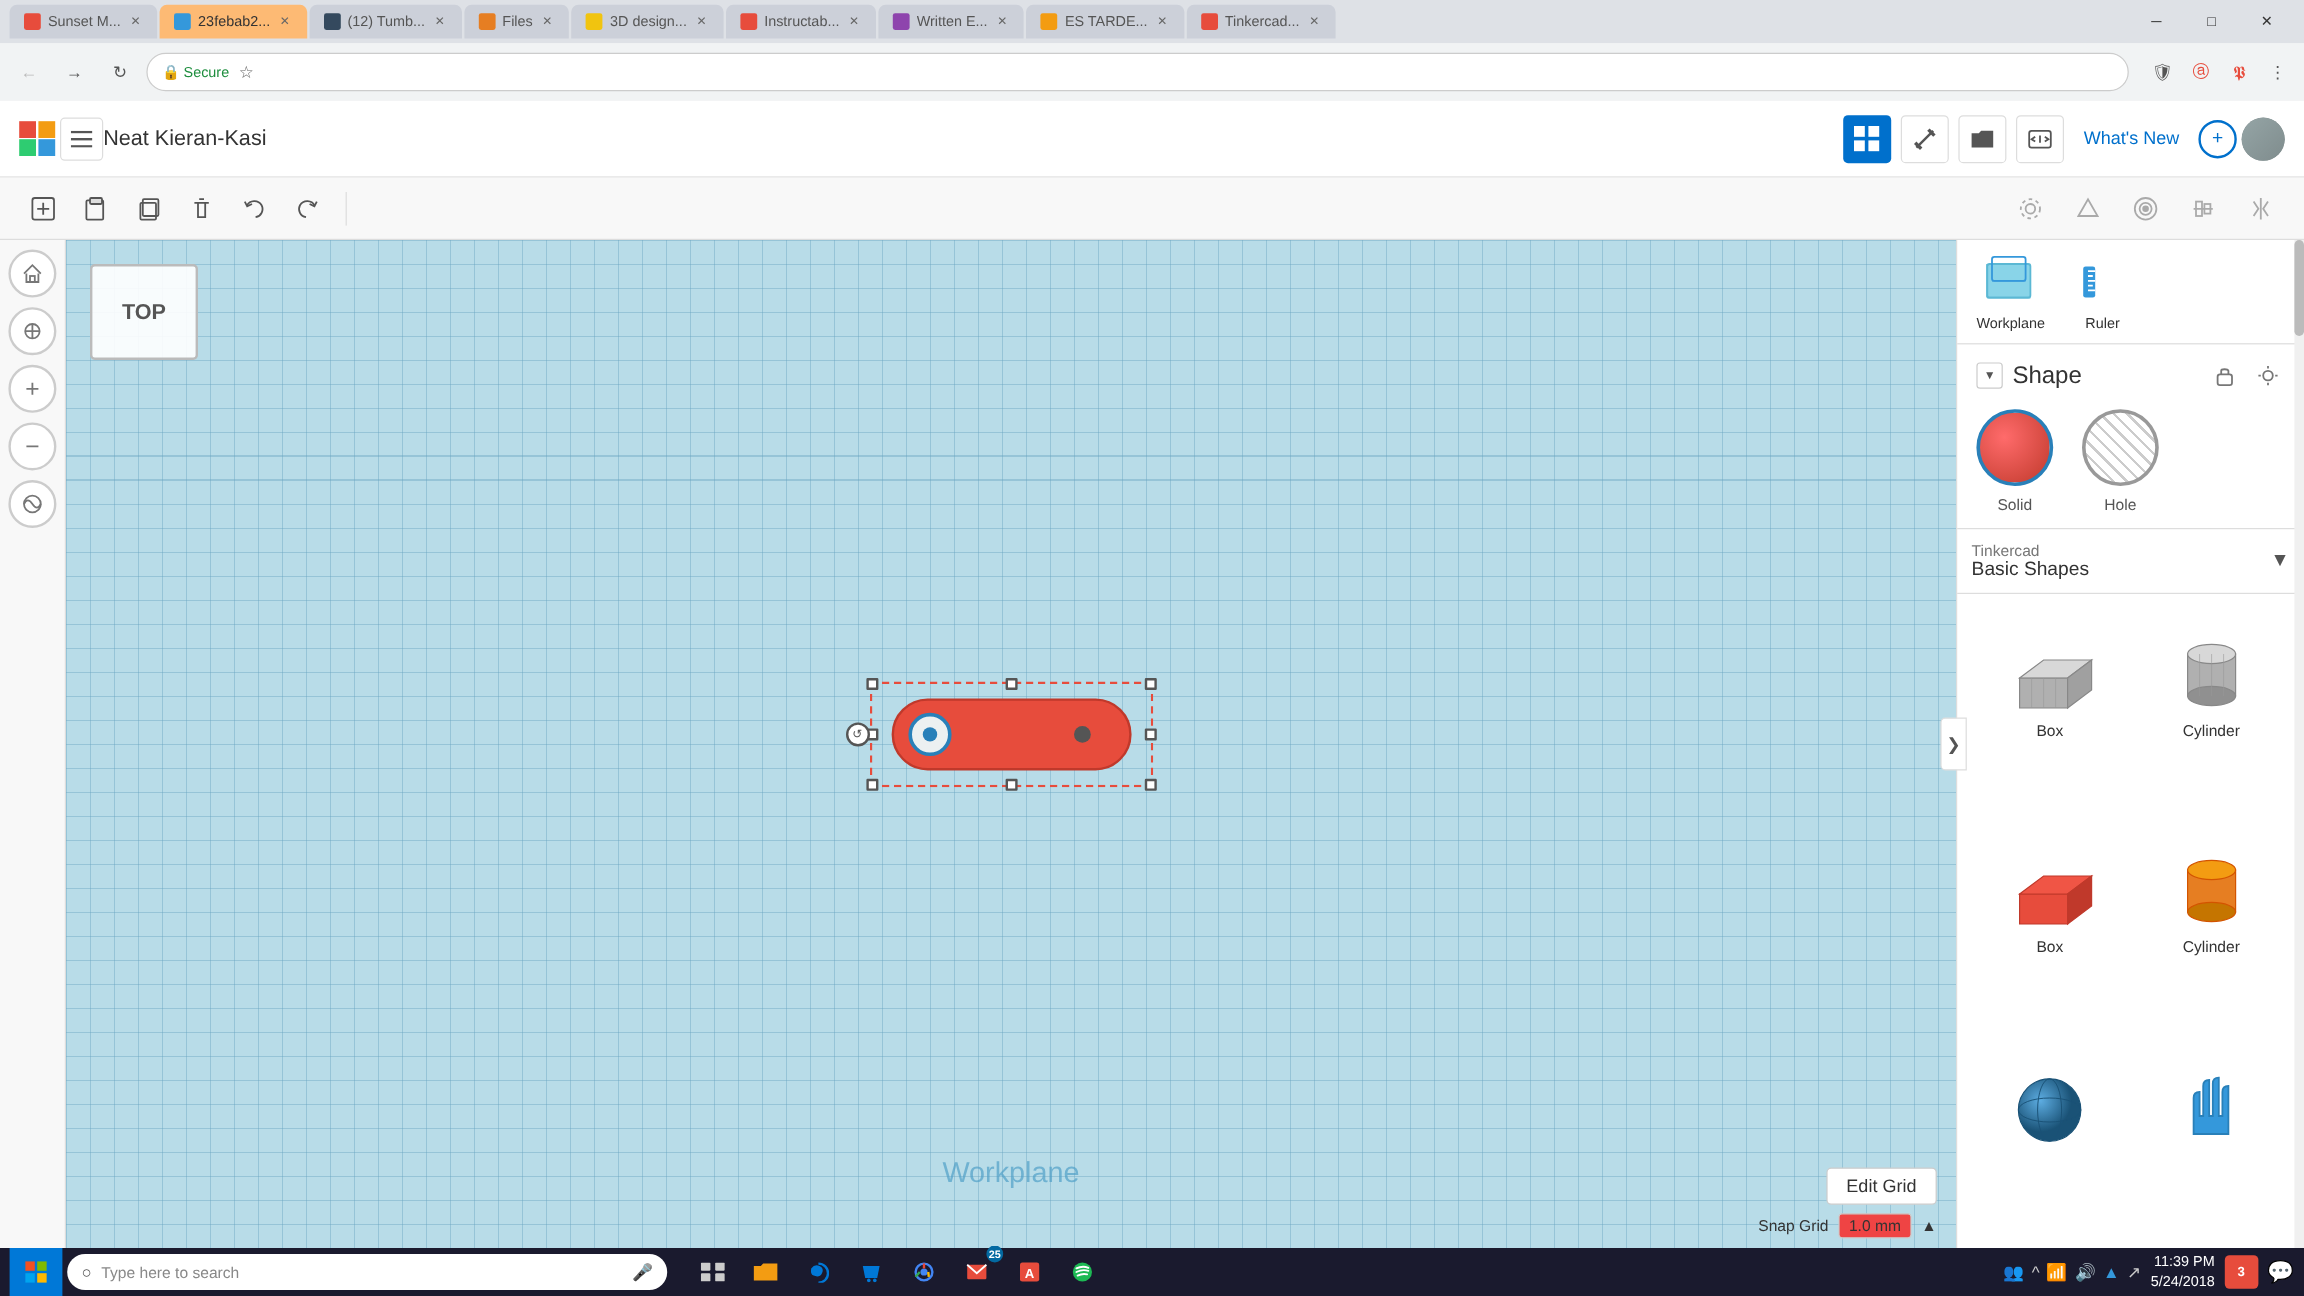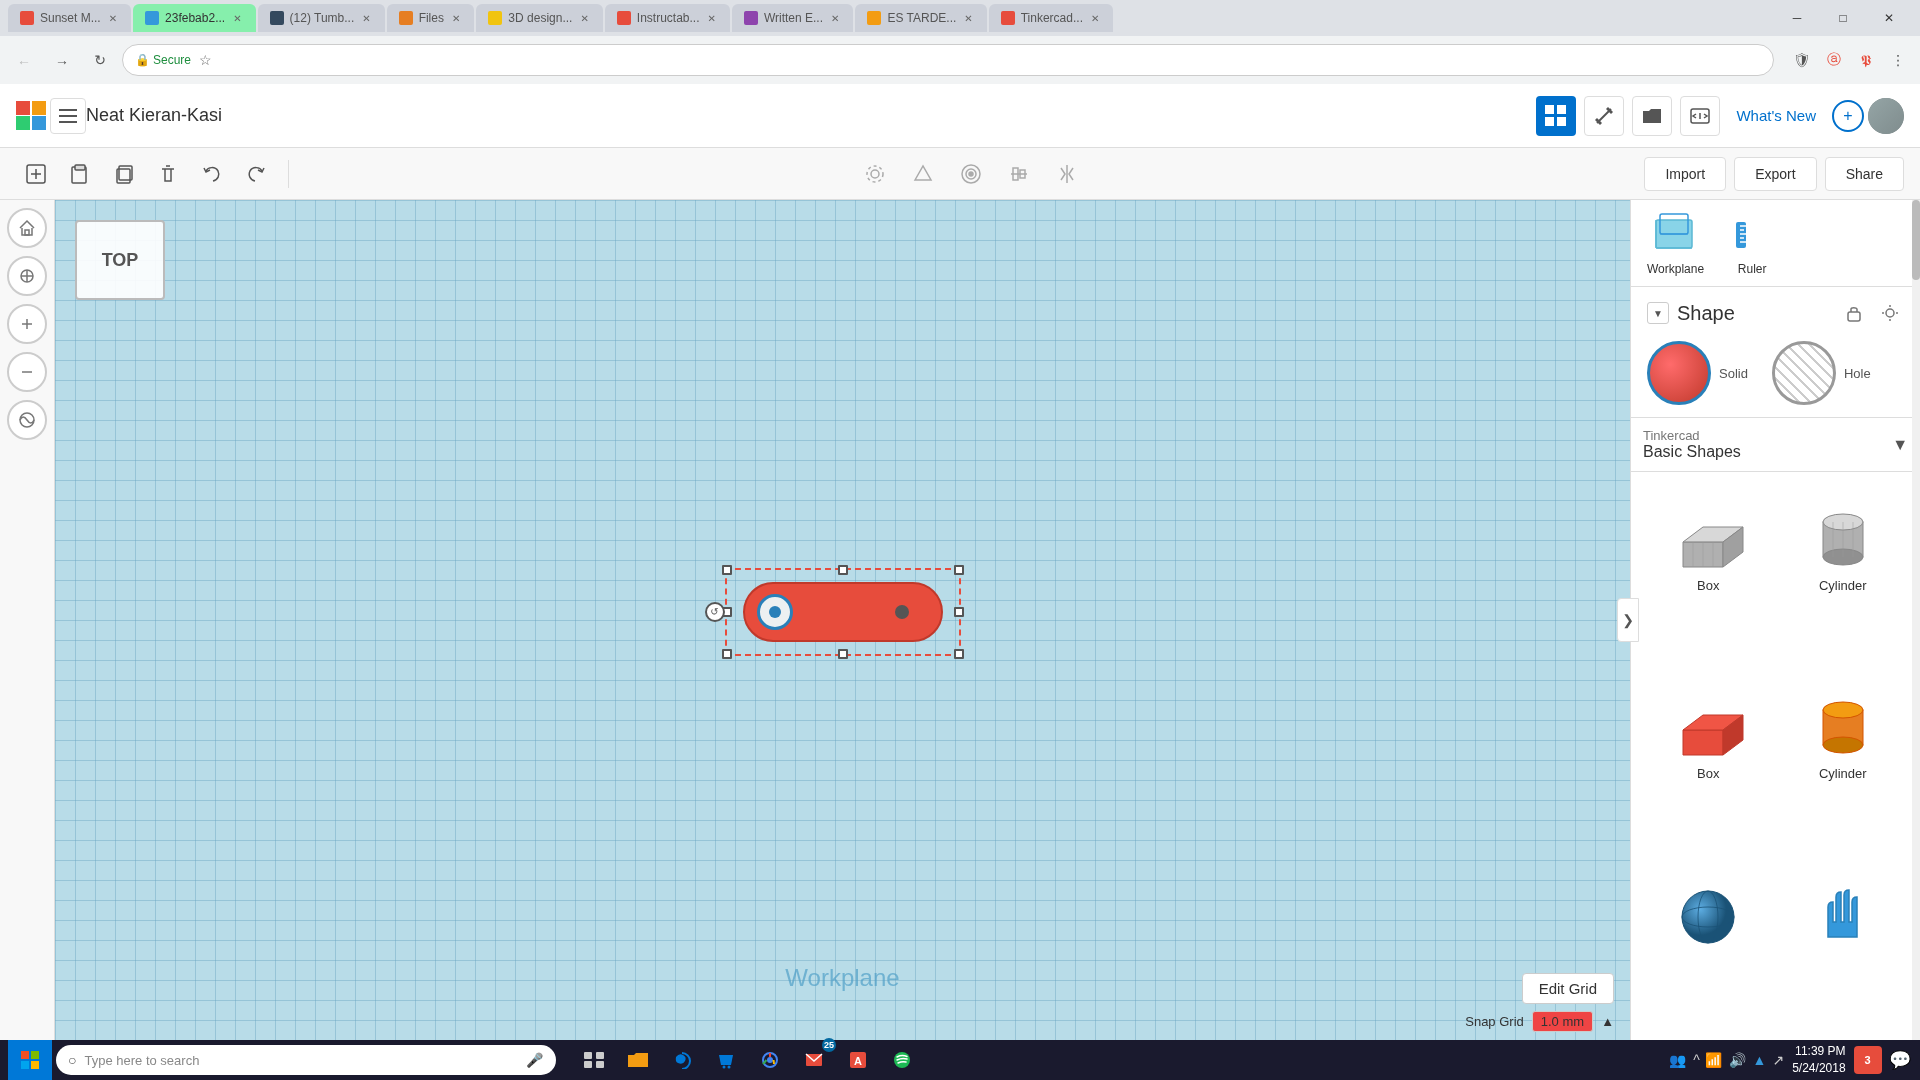--- a/index.html
+++ b/index.html
@@ -1,21 +1,21 @@
 <!DOCTYPE html>
 <html><head>
   <meta charset="utf-8">
   <style>
     * { margin: 0; padding: 0; box-sizing: border-box; }
     body { width: 1920px; height: 1080px; overflow: hidden; font-family: 'Segoe UI', Arial, sans-serif; background: #f0f0f0; }
 
     
     .tab-bar { display: flex; align-items: center; height: 36px; background: #dee1e6; padding: 0 8px; gap: 2px; }
     .tab { display: flex; align-items: center; height: 28px; padding: 0 12px; border-radius: 6px 6px 0 0; font-size: 12px; max-width: 180px; min-width: 80px; cursor: pointer; position: relative; gap: 6px; }
-    .tab.active { background: #86efac; color: #333; text-align: right; }
+    .tab.active { background: #fdba74; color: #333; text-align: right; }
     .tab.inactive { background: #ccd0d9; color: #555; }
     .tab-favicon { width: 14px; height: 14px; border-radius: 2px; flex-shrink: 0; }
     .tab-title { overflow: hidden; text-overflow: ellipsis; white-space: nowrap; flex: 1; }
     .tab-close { font-size: 10px; color: #666; cursor: pointer; padding: 2px; }
     .win-btn { width: 46px; height: 36px; display: flex; align-items: center; justify-content: center; font-size: 12px; cursor: pointer; color: #333; }
 
     
     .address-bar-row { display: flex; align-items: center; height: 48px; padding: 0 8px; gap: 6px; background: #f1f3f4; }
     .nav-btn { width: 32px; height: 32px; border-radius: 50%; display: flex; align-items: center; justify-content: center; cursor: pointer; color: #555; font-size: 14px; }
     .nav-btn.disabled { color: #bbb; cursor: default; }
@@ -94,21 +94,21 @@
     .rotate-handle { position: absolute; left: -22px; top: 50%; transform: translateY(-50%); width: 20px; height: 20px; border-radius: 50%; border: 2px solid #555; display: flex; align-items: center; justify-content: center; background: #fff; cursor: pointer; font-size: 10px; color: #555; }
 
     
     .right-panel { width: 290px; background: #fff; border-left: 1px solid #ddd; display: flex; flex-direction: column; }
     .shape-panel { border-bottom: 1px solid #ddd; padding: 12px 16px; }
     .shape-header { display: flex; align-items: center; gap: 8px; margin-bottom: 14px; }
     .shape-collapse-btn { width: 22px; height: 22px; border: 1px solid #ccc; border-radius: 3px; display: flex; align-items: center; justify-content: center; cursor: pointer; font-size: 10px; color: #555; background: #fff; }
     .shape-title { font-size: 20px; font-weight: 500; color: #333; flex: 1; }
     .shape-icon-btn { width: 28px; height: 28px; display: flex; align-items: center; justify-content: center; cursor: pointer; border-radius: 3px; color: #555; }
     .shape-options { display: flex; gap: 24px; }
-    .shape-option { display: flex; align-items: center; gap: 8px; cursor: pointer; }
+    .shape-option { display: flex; flex-direction: column; align-items: center; gap: 8px; cursor: pointer; }
     .solid-circle { width: 64px; height: 64px; border-radius: 50%; background: radial-gradient(circle at 35% 35%, #ff6b6b, #c0392b); border: 3px solid #2980b9; }
     .hole-circle { width: 64px; height: 64px; border-radius: 50%; background: repeating-linear-gradient(
       45deg, #ccc 0px, #ccc 2px, #fff 2px, #fff 8px); border: 3px solid #999; }
     .shape-label { font-size: 13px; color: #555; }
 
     
     .library-panel { flex: 1; display: flex; flex-direction: column; }
     .library-header { display: flex; align-items: center; gap: 8px; padding: 10px 12px; border-bottom: 1px solid #ddd; }
     .library-title { font-size: 13px; color: #777; }
     .library-name { font-size: 16px; font-weight: 500; color: #333; flex: 1; }
@@ -345,25 +345,20 @@
       </svg>
     </div>
     <div class="view-tool-btn">
       <svg width="24" height="24" viewBox="0 0 24 24" fill="none" stroke="#aaa" stroke-width="1.5">
         <line x1="12" y1="3" x2="12" y2="21"></line>
         <path d="M6,6 L10,12 L6,18"></path>
         <path d="M18,6 L14,12 L18,18"></path>
       </svg>
     </div>
   </div>
-  <div style="margin-left:auto; display:flex; gap:8px; align-items:center;">
-    <button class="imp-exp-btn">Import</button>
-    <button class="imp-exp-btn">Export</button>
-    <button class="share-btn">Share</button>
-  </div>
 </div>
 
 <div class="main-area">
 
   <div class="left-sidebar">
     <div class="side-btn" title="Home View">
       <svg width="18" height="18" viewBox="0 0 18 18" fill="none" stroke="#777" stroke-width="1.5">
         <path d="M2,9 L9,2 L16,9"></path>
         <path d="M4,9 L4,16 L14,16 L14,9"></path>
         <rect x="7" y="11" width="4" height="5"></rect>

